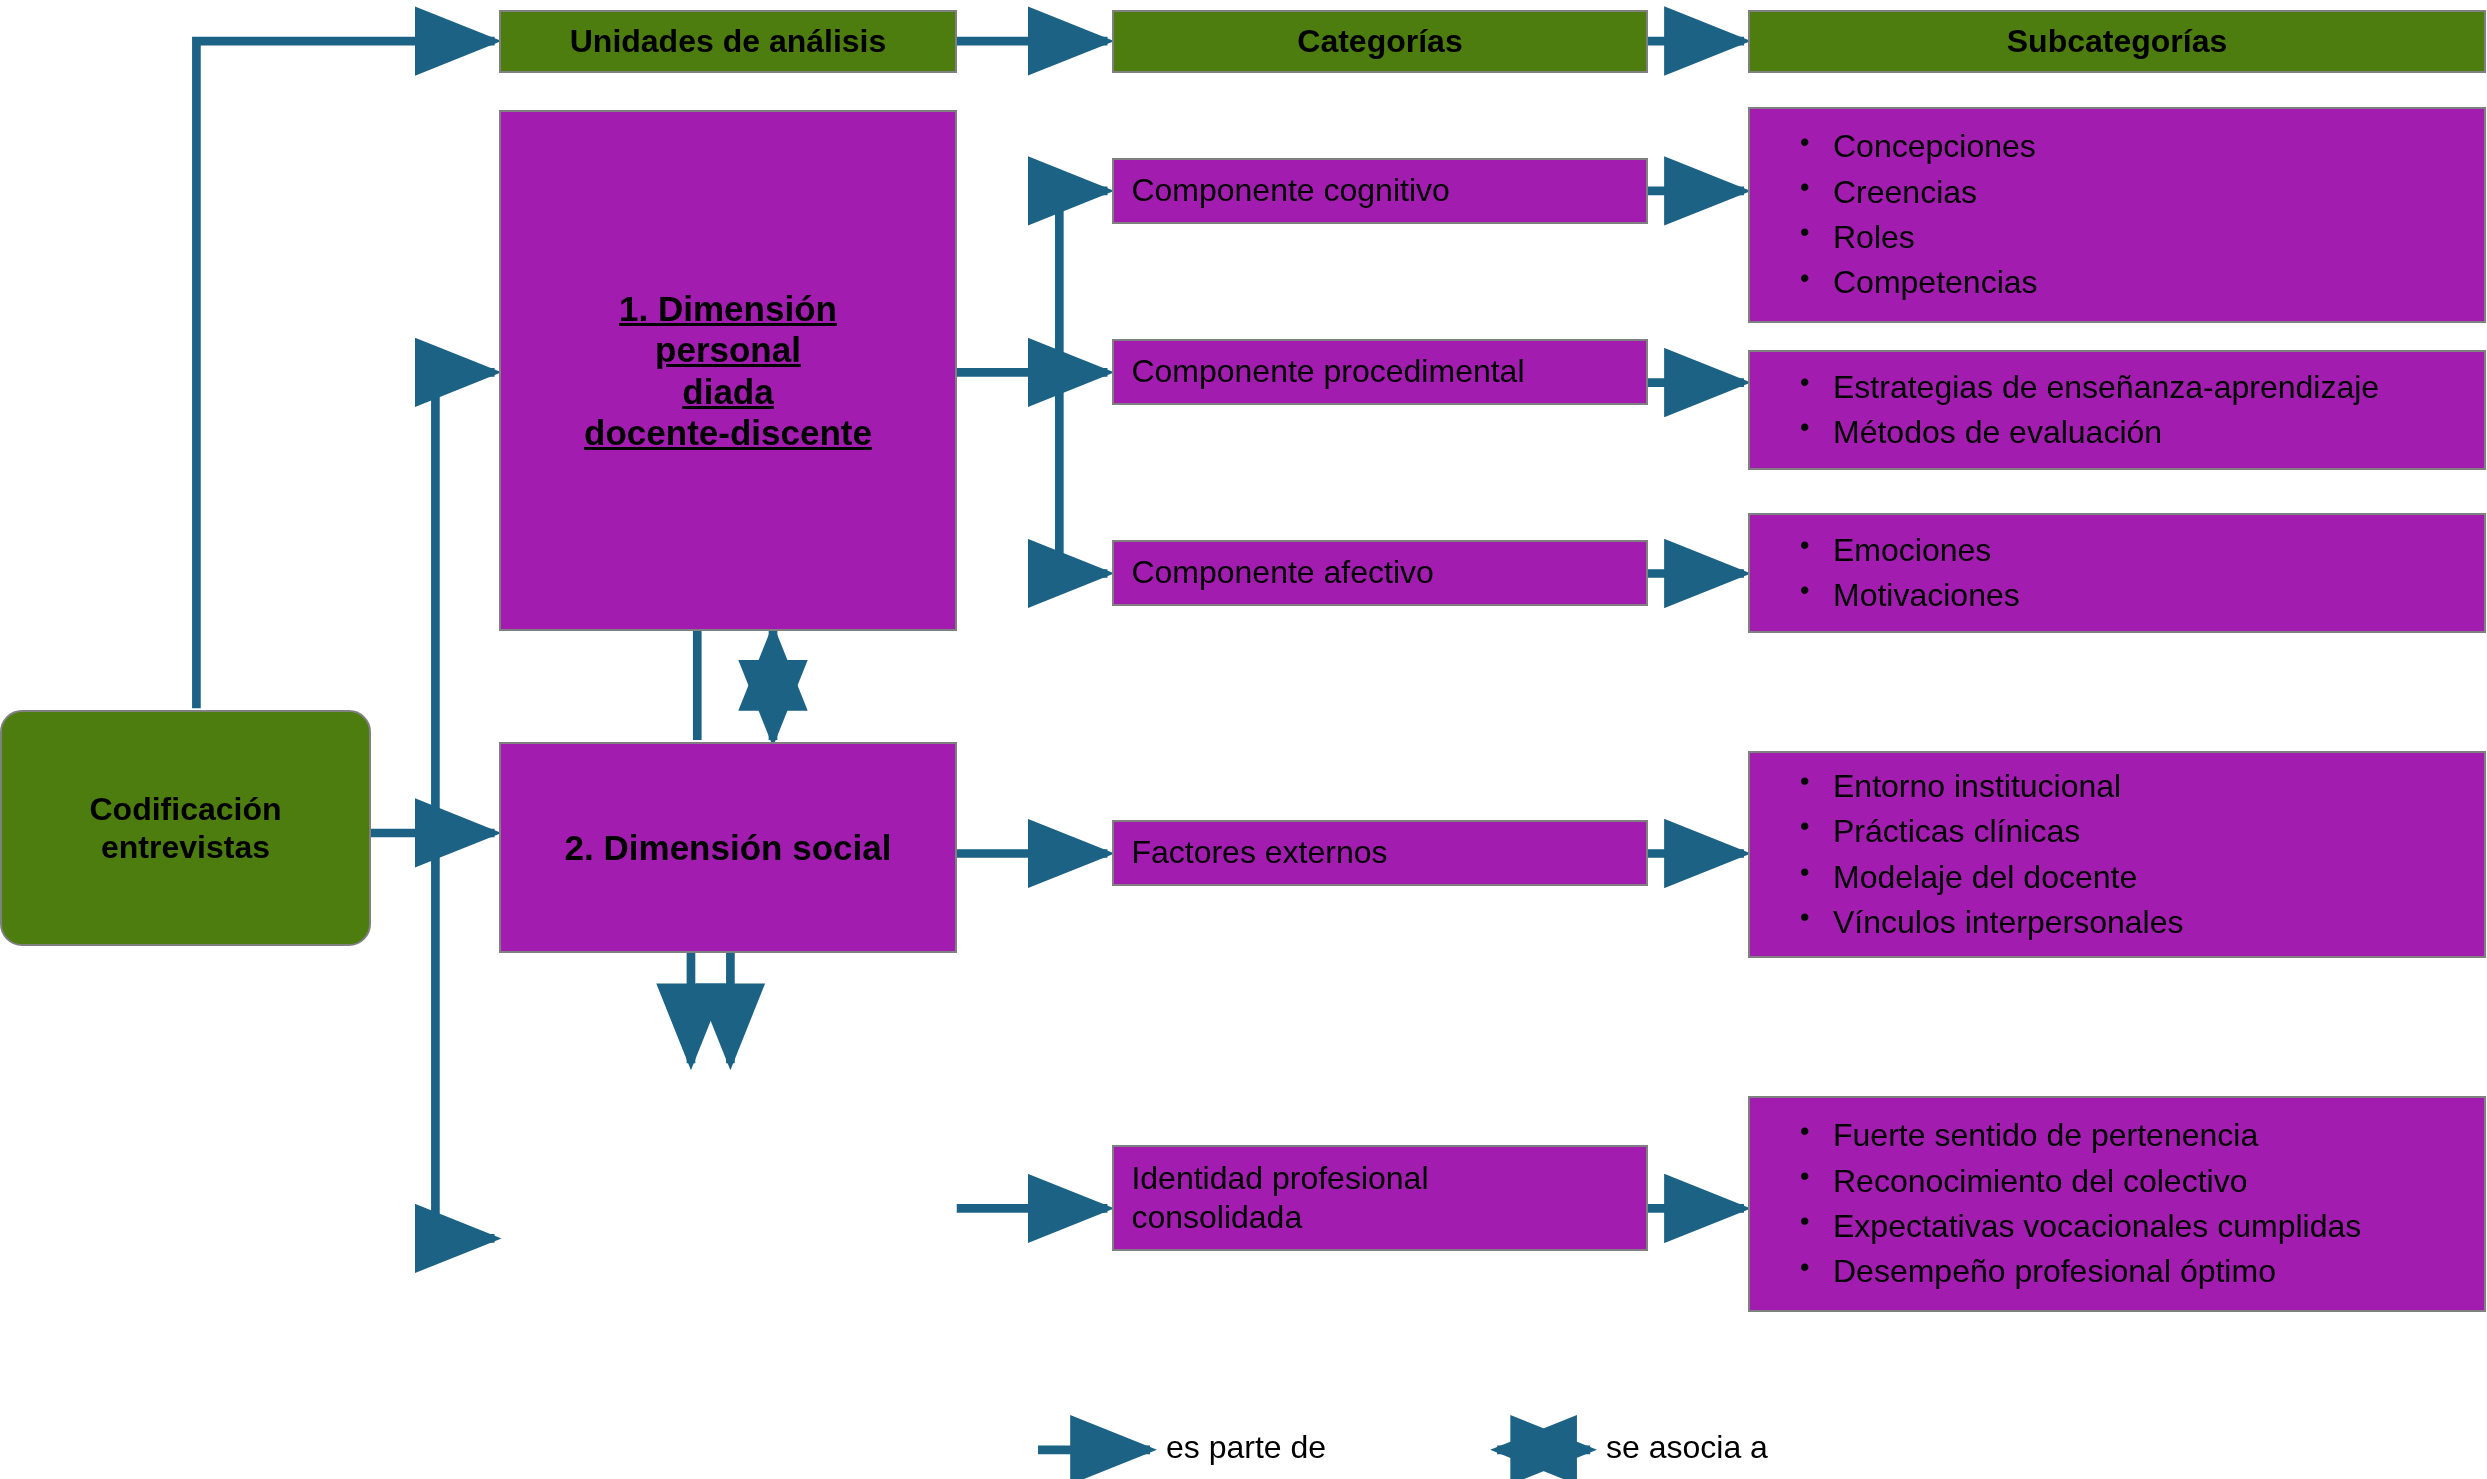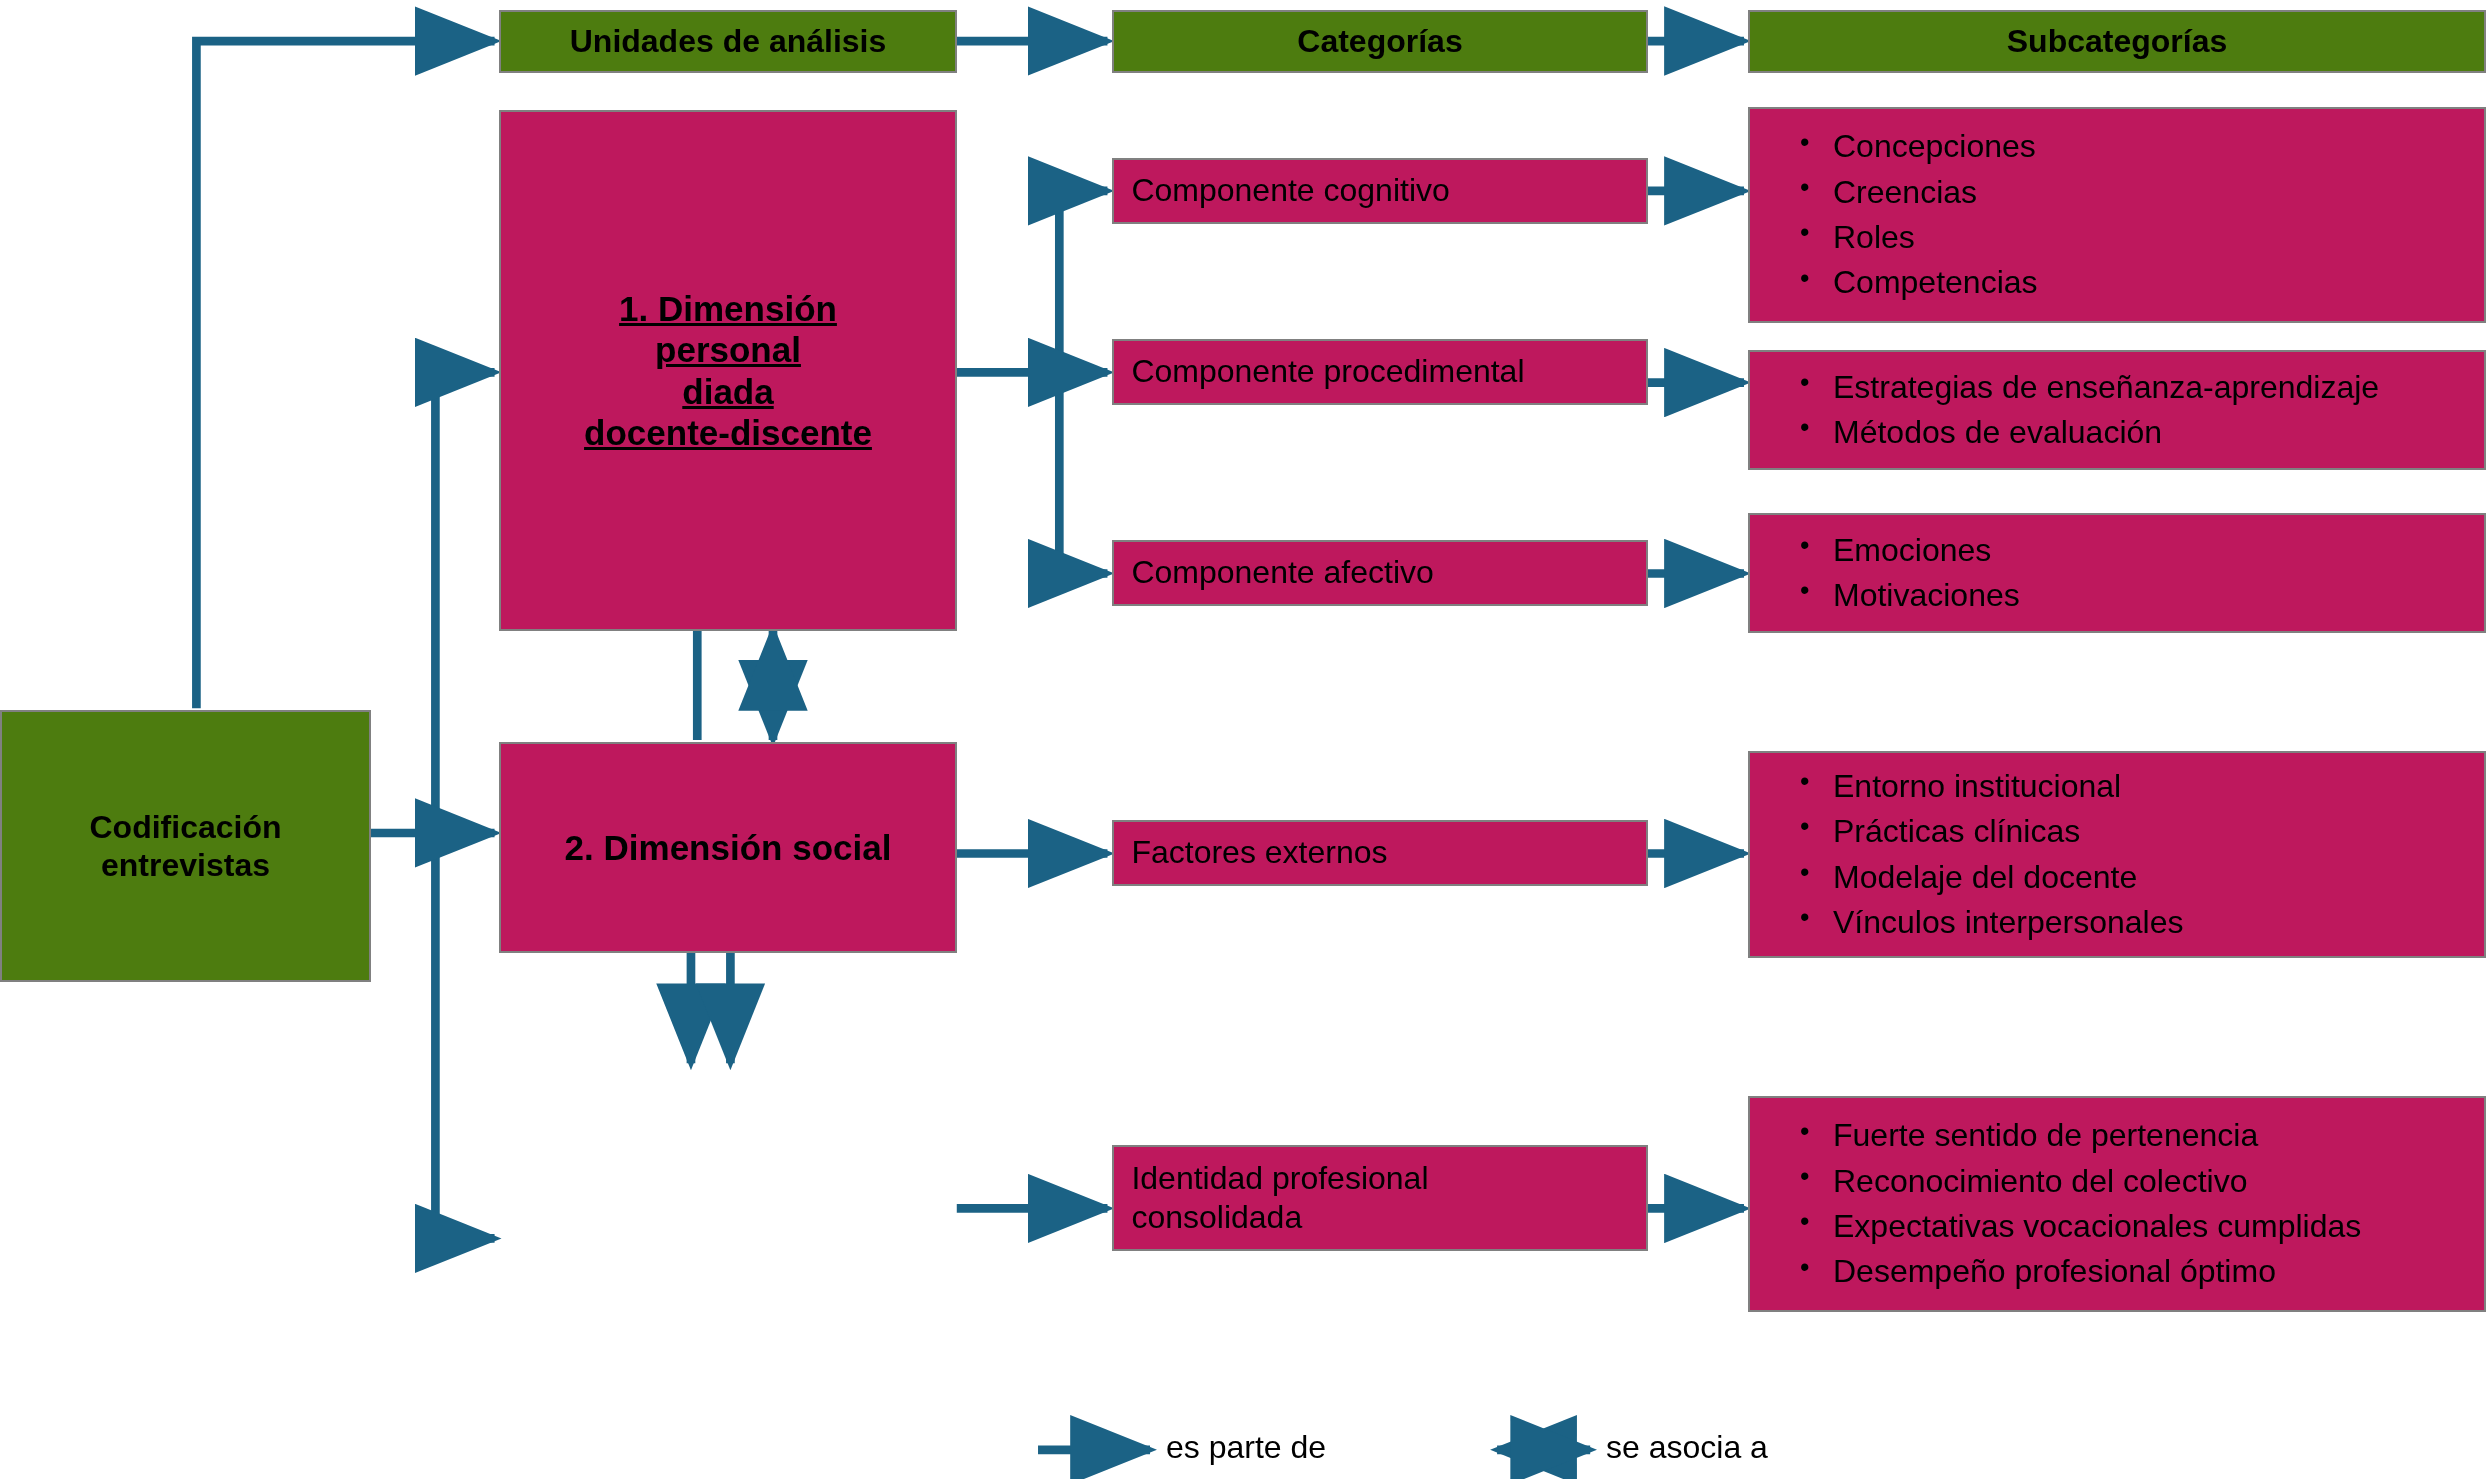--- a/index.html
+++ b/index.html
@@ -3,21 +3,21 @@
 <meta charset="utf-8">
 <style>
   html,body{margin:0;padding:0;background:#ffffff;}
   body{
     font-family:"Liberation Sans","DejaVu Sans",sans-serif;
     width:2487px;height:1479px;position:relative;overflow:hidden;
   }
   #stage{position:absolute;left:0;top:0;width:2487px;height:1479px;}
   svg.edges{position:absolute;left:0;top:0;width:2487px;height:1479px;pointer-events:none;}
 
-  .node{position:absolute;box-sizing:border-box;background:#be185d;
+  .node{position:absolute;box-sizing:border-box;background:#a21caf;
         border:2.4px solid #808080;display:flex;align-items:center;}
   .node.shaded{background:#4d7c0f;}
   .node.center{justify-content:center;text-align:center;}
   .node.left{justify-content:flex-start;text-align:left;}
 
   .hdr{font-weight:bold;font-size:32px;color:#000;width:100%;text-align:center;}
   .dim-label{font-weight:bold;font-size:35px;line-height:1.18;color:#000;width:100%;text-align:center;}
   .root-label{font-weight:bold;font-size:32px;line-height:1.2;color:#000;width:100%;text-align:center;}
   .cat-label{font-size:32px;line-height:1.22;color:#000;padding-left:17.4px;}
 
@@ -88,21 +88,21 @@
   </div>
 
   <div class="node shaded center" style="left:1112px;top:9.5px;width:536px;height:63px;">
     <span class="hdr">Categorías</span>
   </div>
 
   <div class="node shaded center" style="left:1748px;top:9.5px;width:738px;height:63px;">
     <span class="hdr">Subcategorías</span>
   </div>
 
-  <div class="node shaded center" style="left:0px;top:710px;width:371px;height:272px;">
+  <div class="node shaded center" style="left:0px;top:710px;width:371px;height:236px;border-radius:22px;">
     <span class="root-label">Codificación<br>entrevistas</span>
   </div>
 
   <div class="node center" style="left:499px;top:110px;width:458px;height:521px;text-decoration:underline;">
     <span class="dim-label">1. Dimensión<br>personal<br>diada<br>docente-discente</span>
   </div>
 
   <div class="node center" style="left:499px;top:742px;width:458px;height:211px;">
     <span class="dim-label">2. Dimensión social</span>
   </div>

